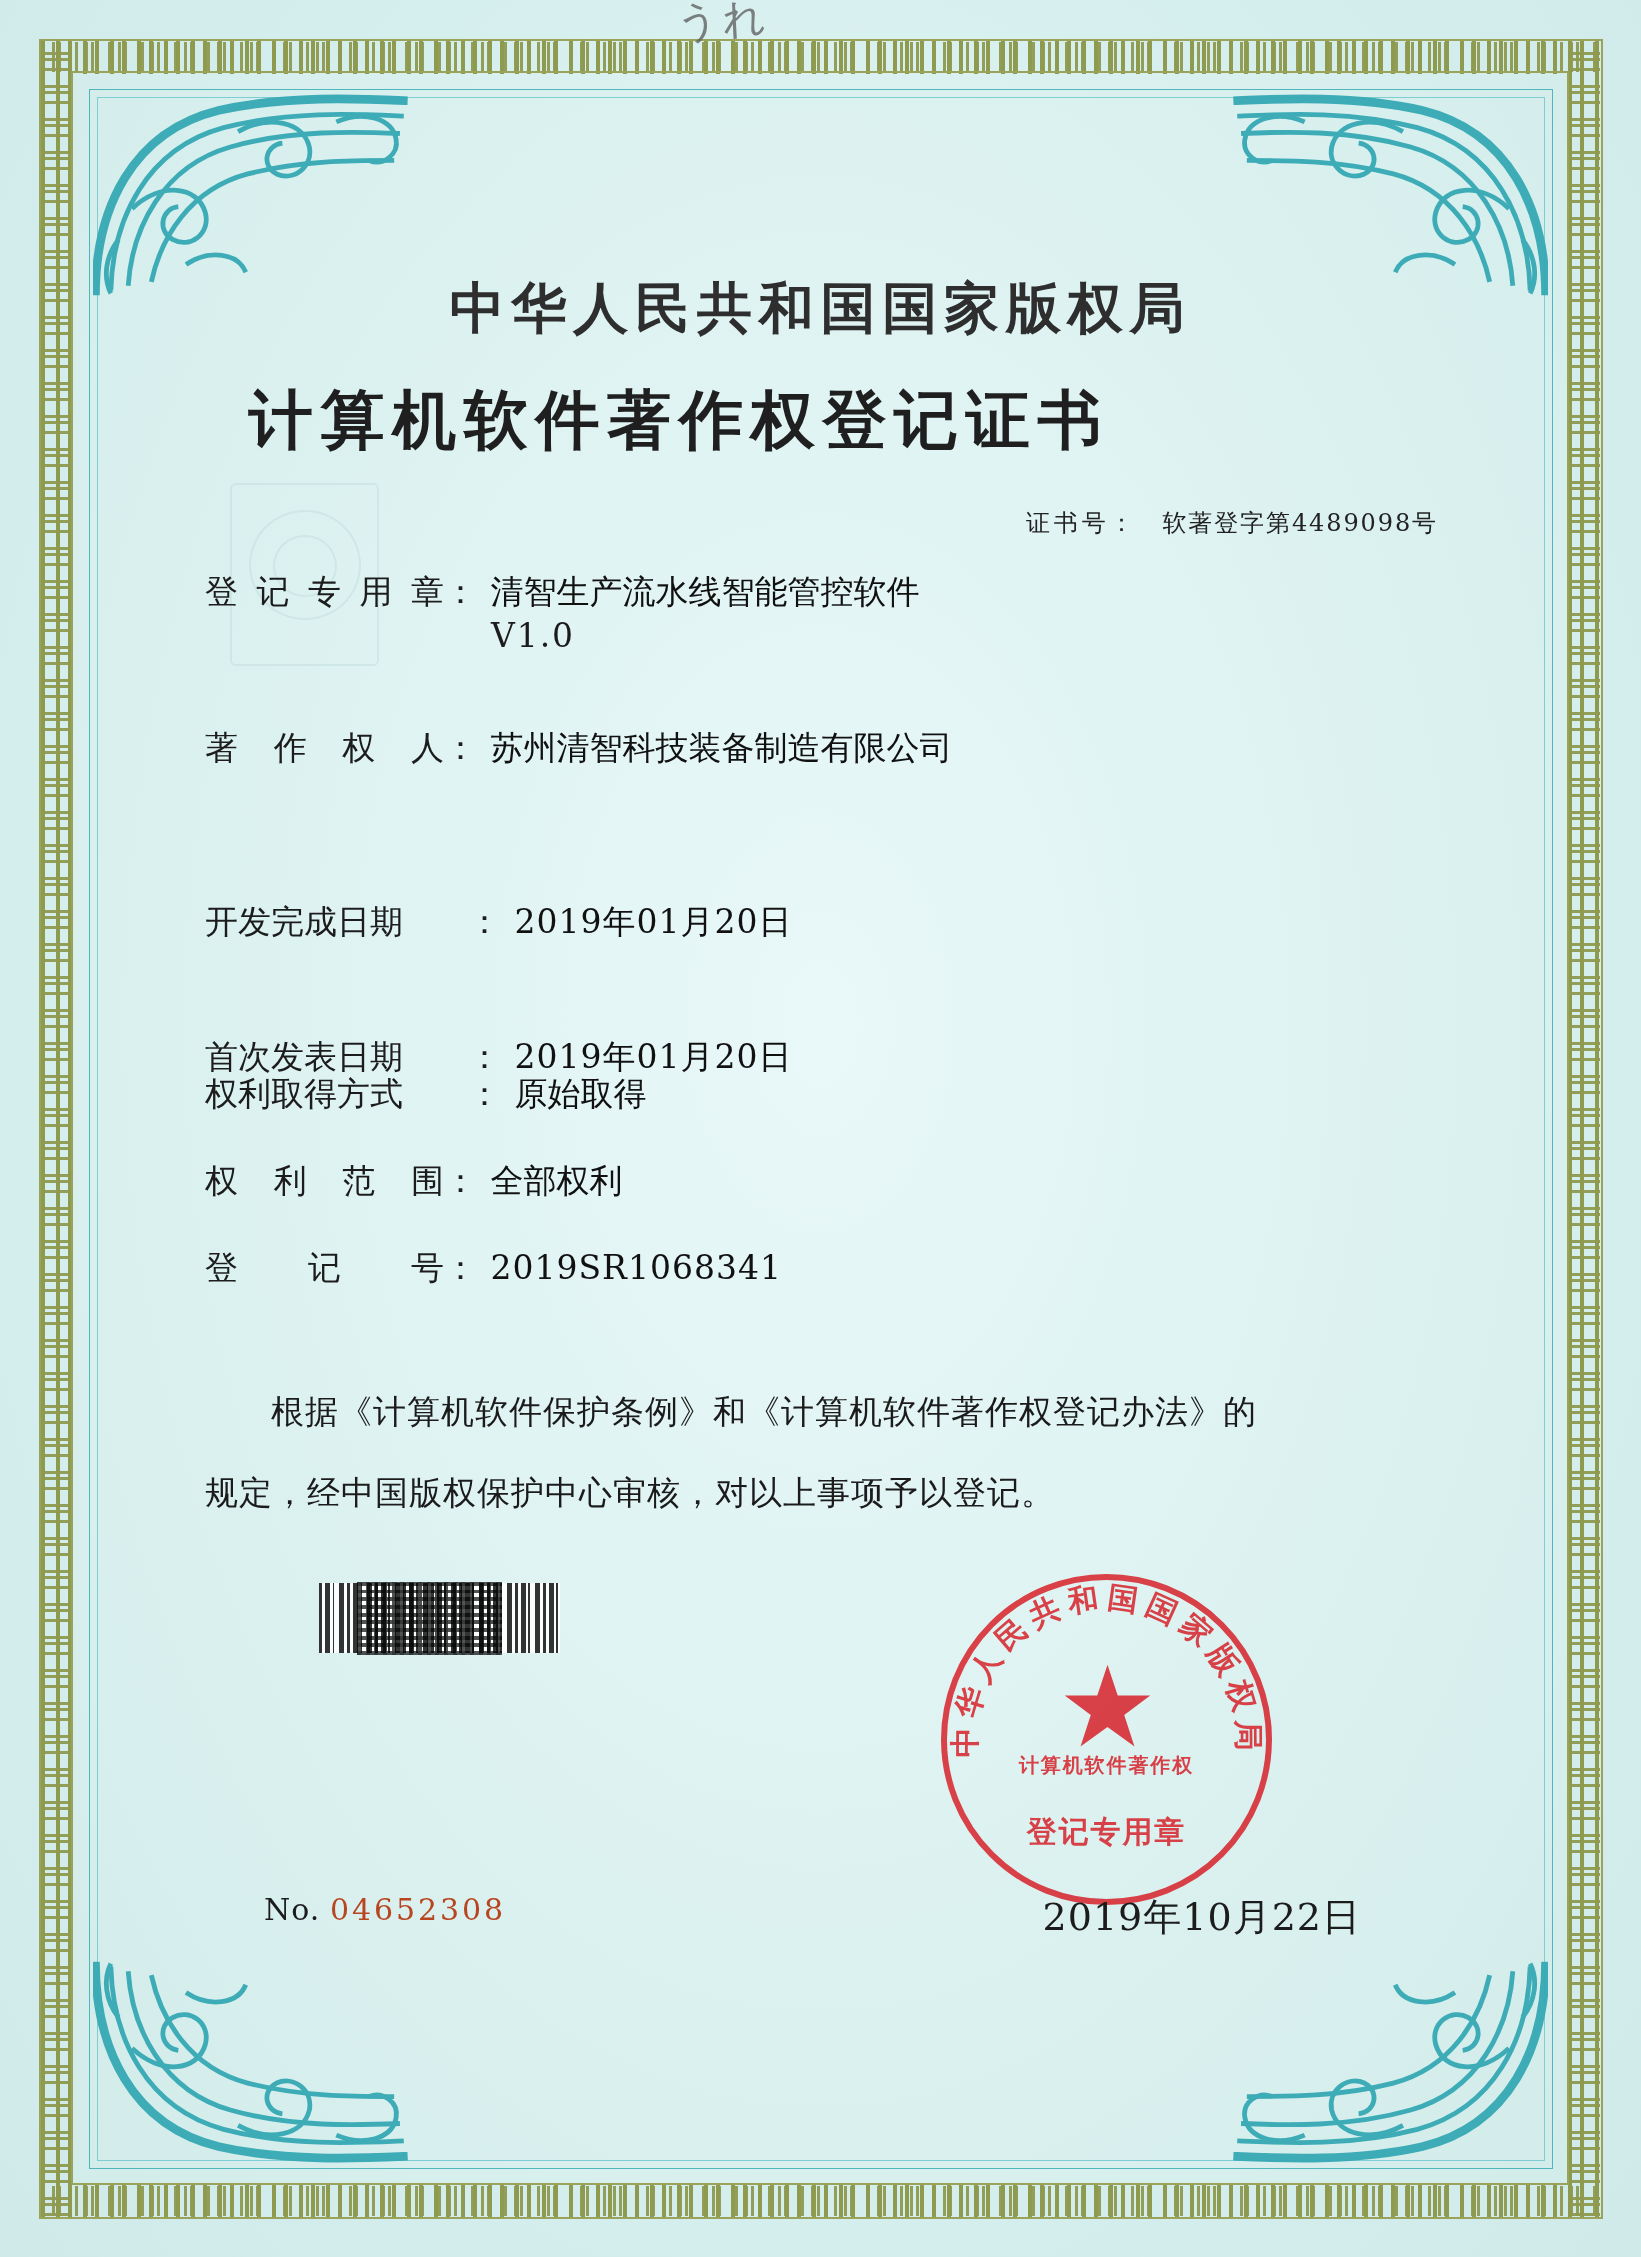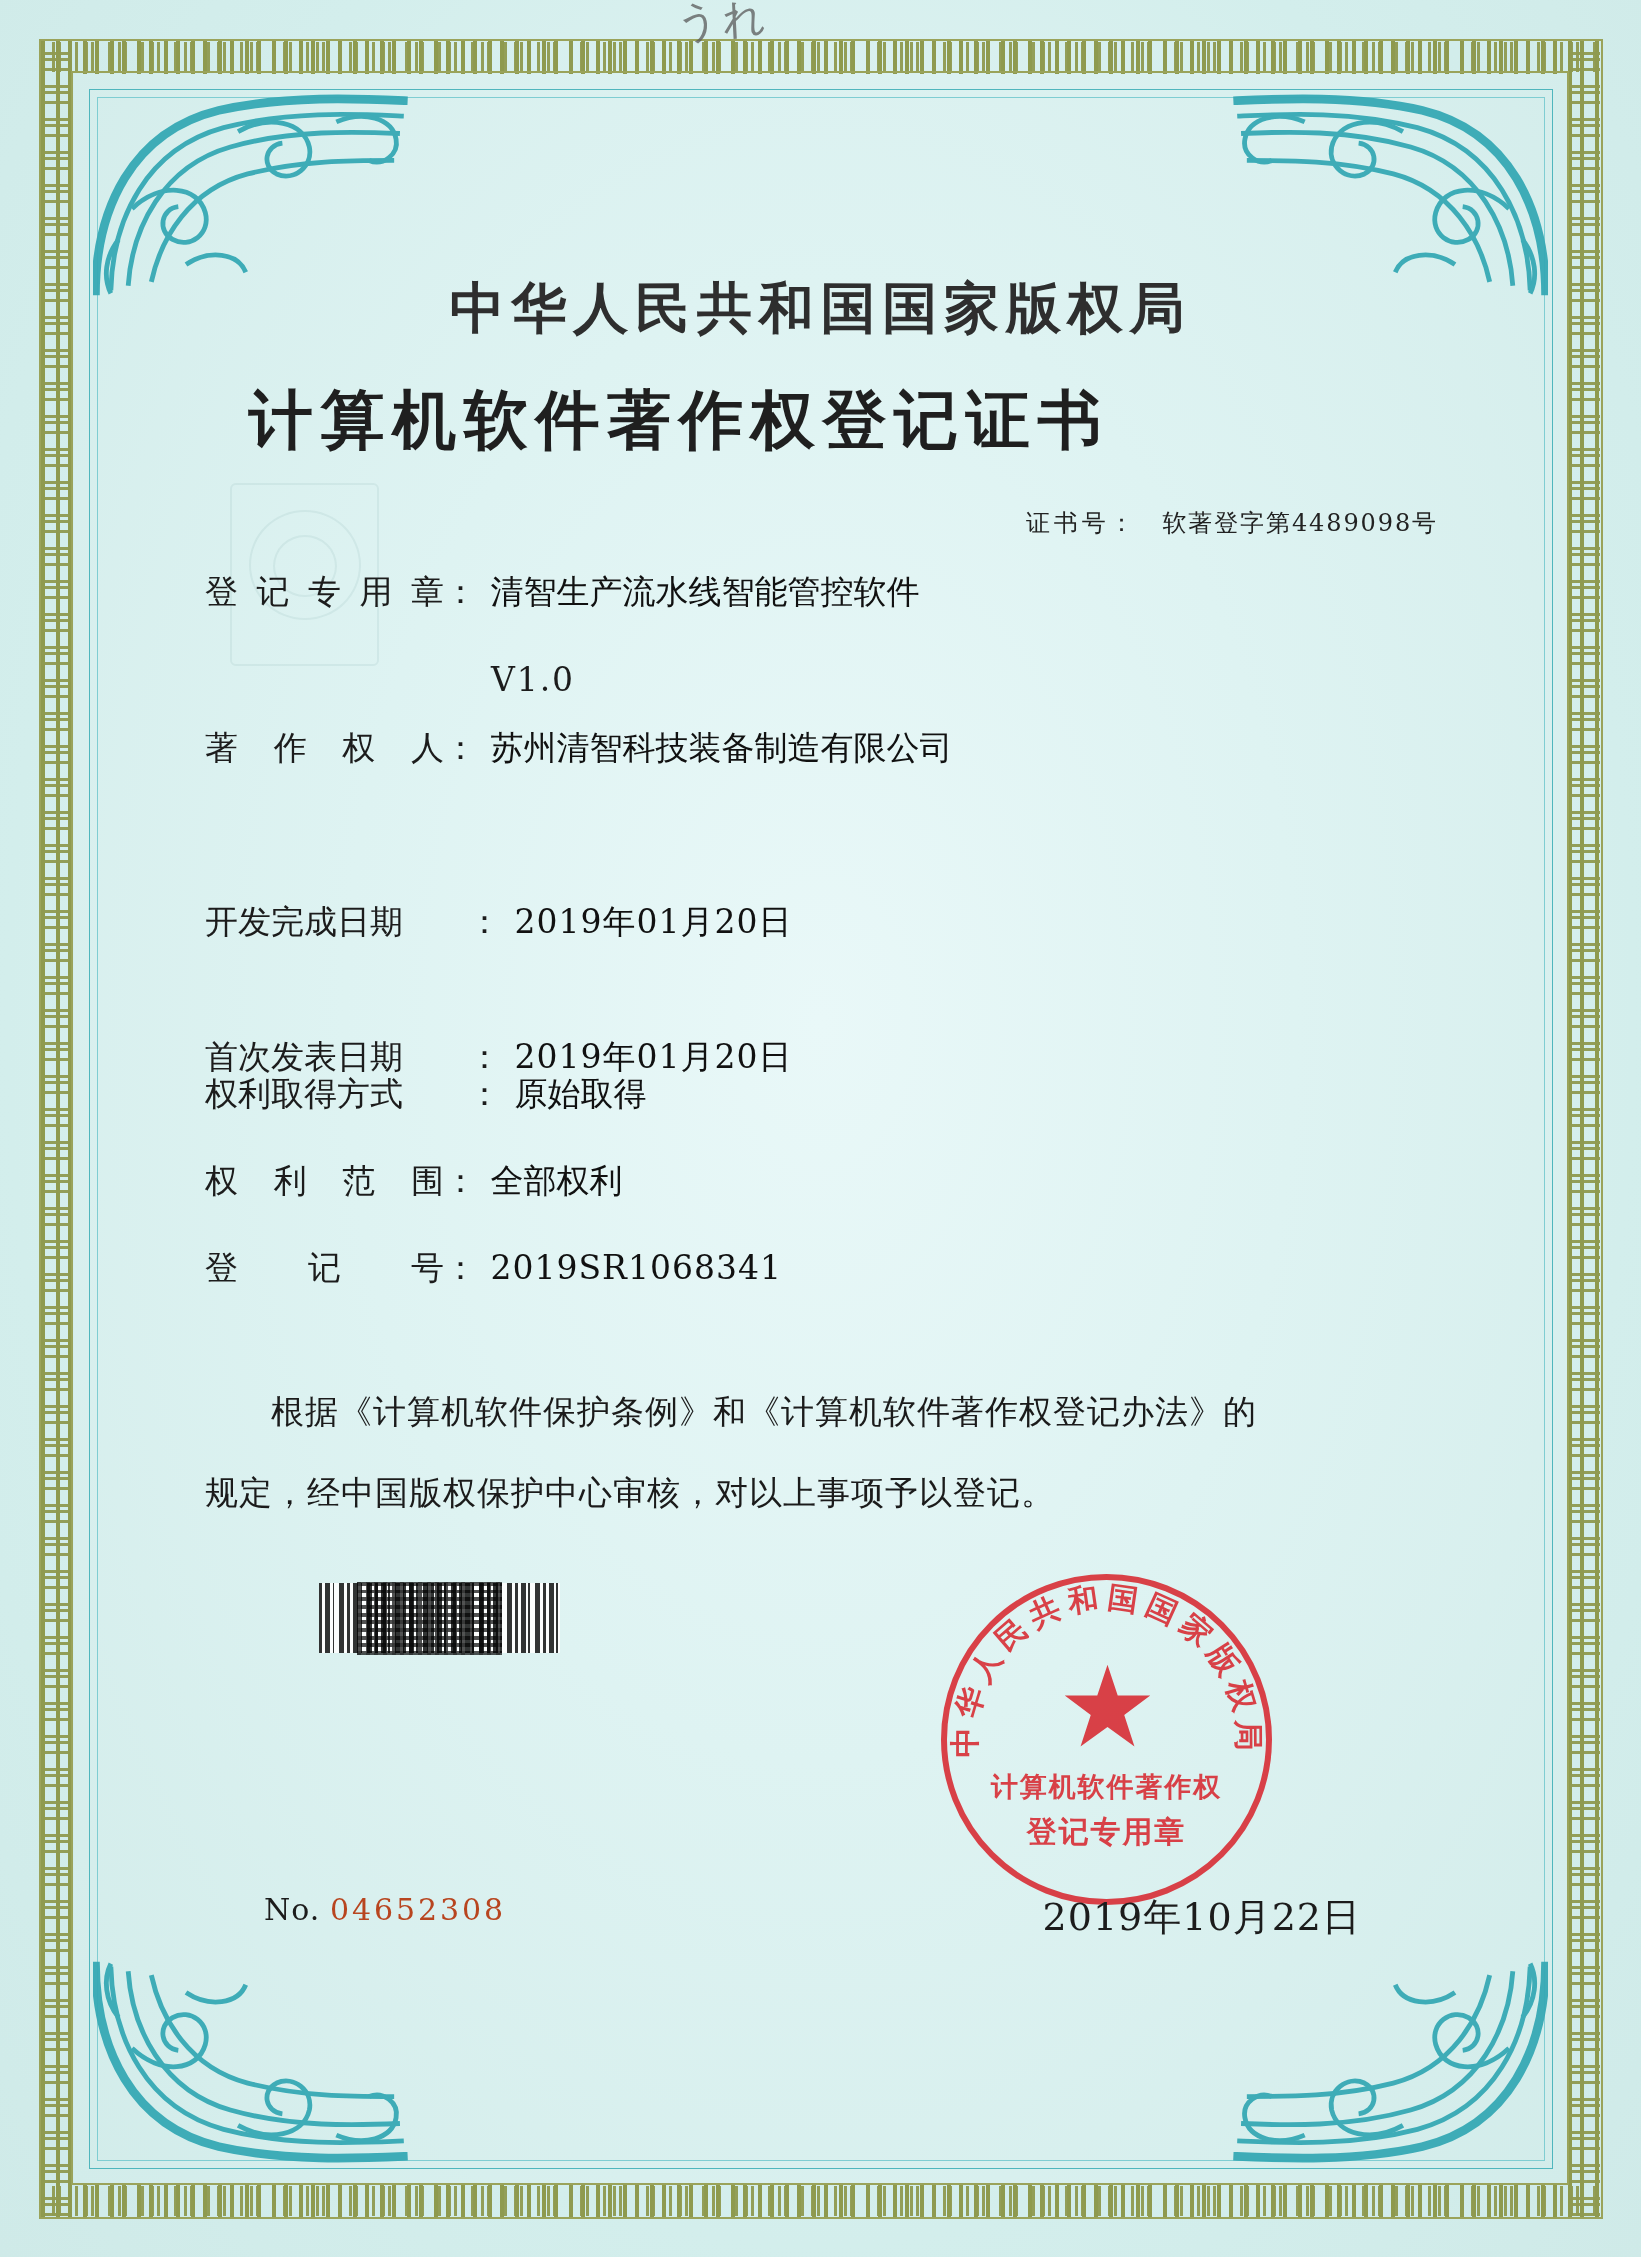--- a/index.html
+++ b/index.html
@@ -208,21 +208,20 @@
   }
   .field .colon { margin-right: 13.5px; }
   .field .val { color: #111; }
 
   .f-name   { top: 570px; }
   .f-name .val-2 {
     position: absolute;
     left: 286px; top: 46px;
     font-family: "DejaVu Serif", serif;
     letter-spacing: 1.9px;
-    margin-top: 44px;
   }
   .f-owner  { top: 726px; }
   .f-dev    { top: 900px; }
   .f-pub    { top: 997px; margin-top: 38px; }
   .f-acq    { top: 1072px; }
   .f-scope  { top: 1159px; }
   .f-reg    { top: 1246px; }
 
   .num { font-family: "DejaVu Serif", serif; letter-spacing: 1px; }
 
@@ -292,21 +291,21 @@
   .seal .star svg { width: 93px; height: 93px; display: block; transform: translate(-46px, 0); }
   .seal .line1, .seal .line2 {
     position: absolute;
     width: 100%;
     text-align: center;
     font-family: "DejaVu Serif", serif;
     font-weight: bold;
     letter-spacing: 1.9px;
     color: #d8222a;
   }
-  .seal .line1 { top: 189px; font-size: 27px; }
+  .seal .line1 { top: 172px; font-size: 20px; }
   .seal .line2 { top: 232px; font-size: 30px; }
 
   
   .footer-no {
     position: absolute;
     left: 264px; top: 1892px;
     font-size: 30px;
     color: #1c1c1c;
     font-family: "DejaVu Serif", serif;
     letter-spacing: 1px;

